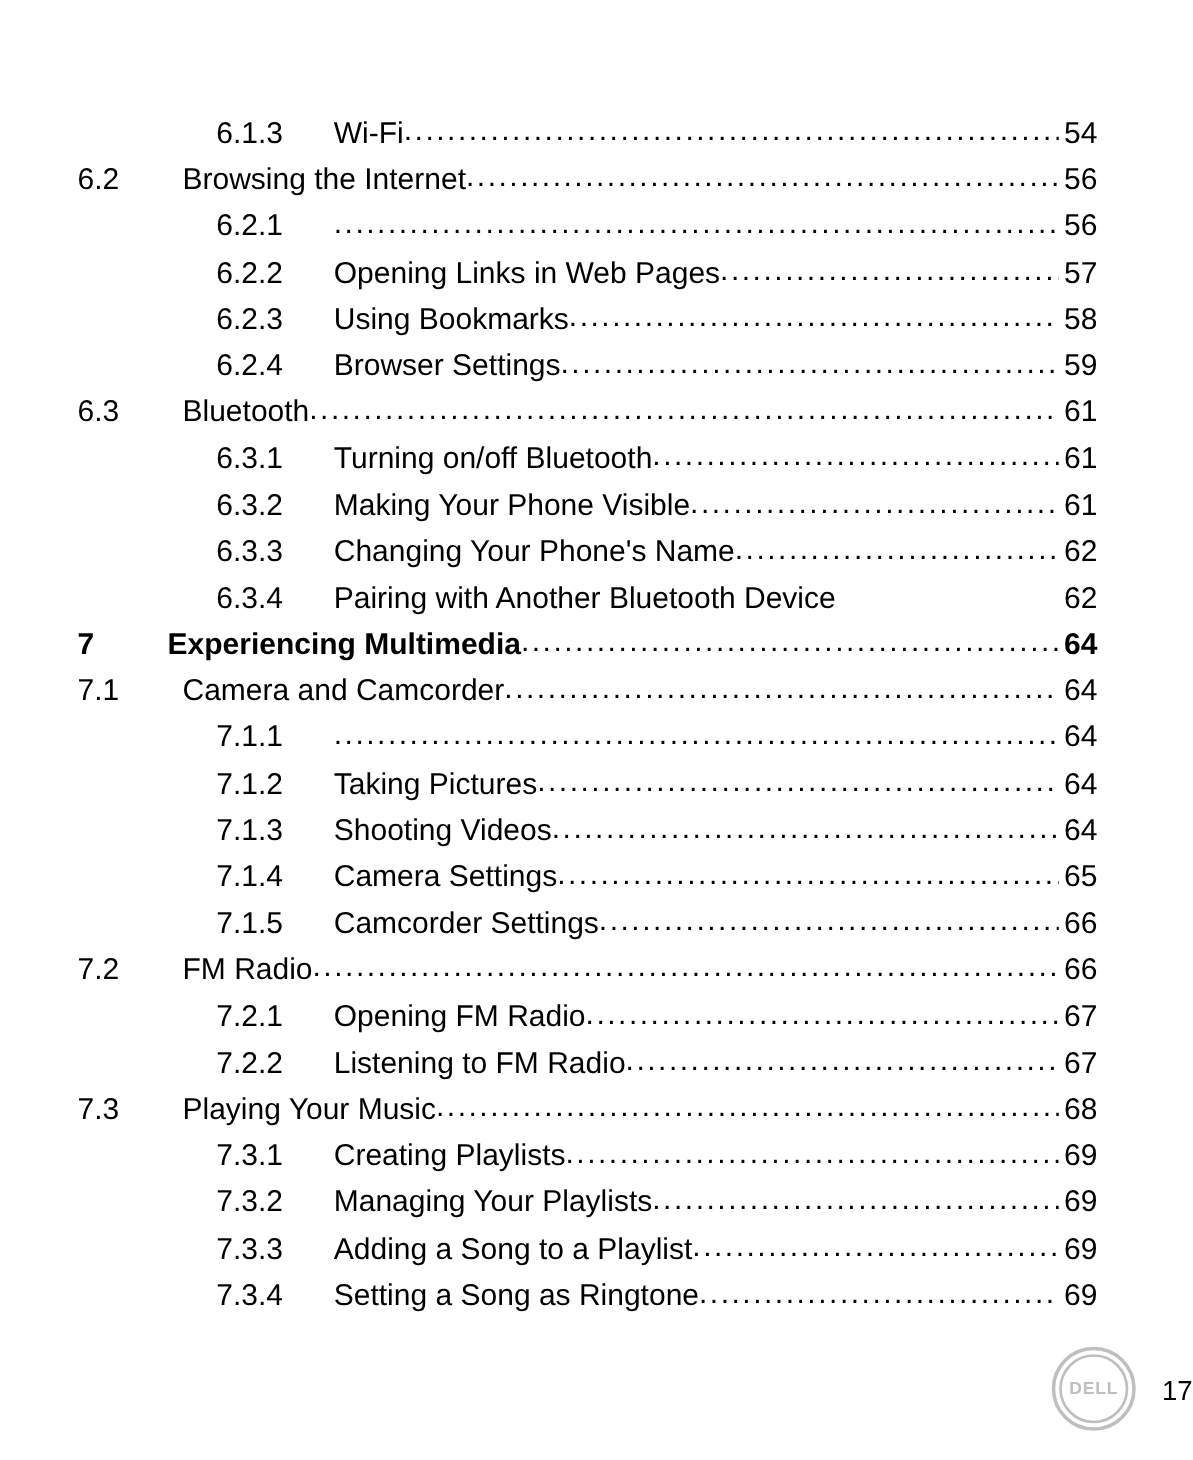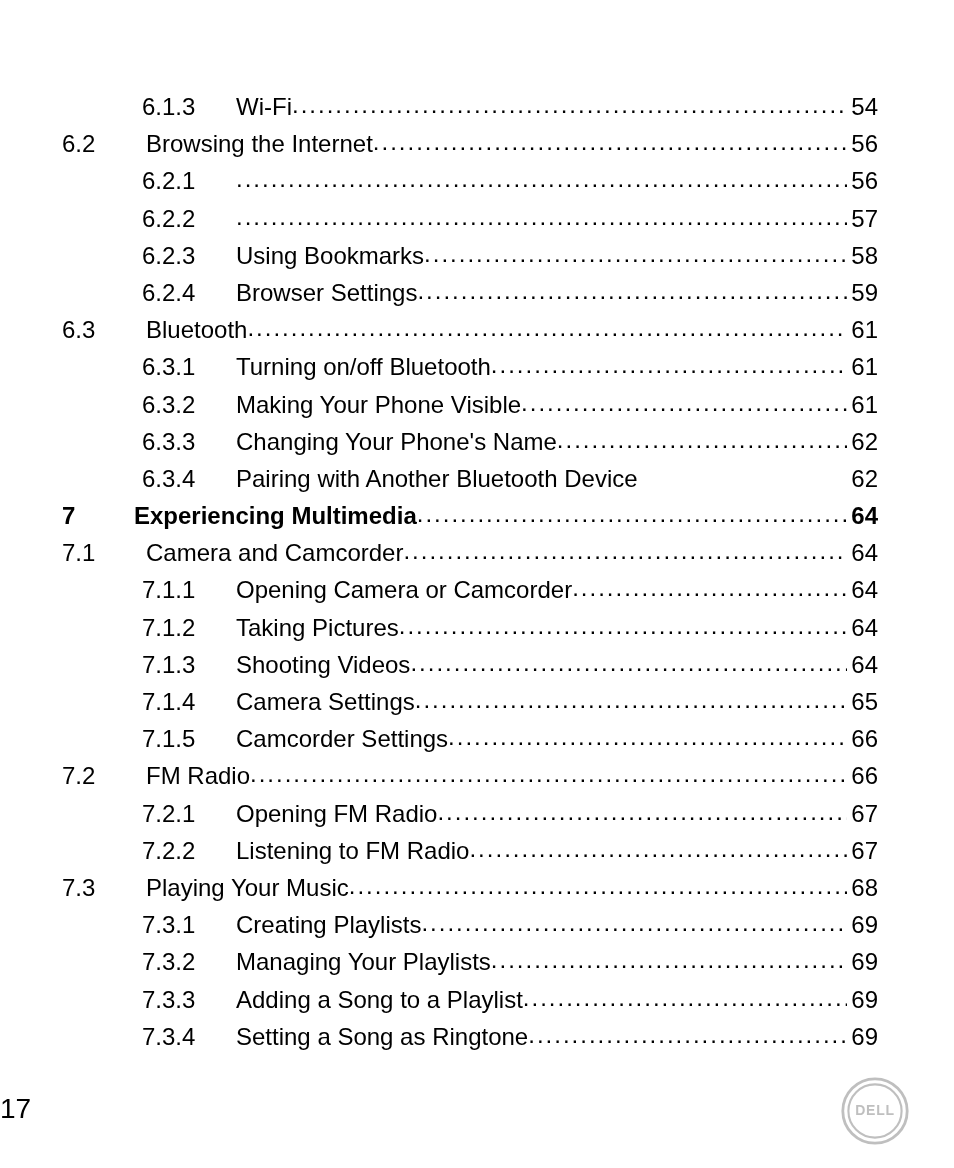--- a/index.html
+++ b/index.html
@@ -47,29 +47,29 @@
   .pg {
     flex: 0 0 auto;
     padding-left: 4px;
   }
   
   .l1 {}
   .l1 .num { width: 58px; font-weight: 700; }
   .l2 {}
   .l2 .num { width: 70px; }
   .l3 {}
-  .l3 .num { width: 80px; margin-left: 80px; }
+  .l3 .num { width: 80px; margin-left: 111px; }
   .bold .num, .bold .title, .bold .pg { font-weight: 700; }
   .page-number {
     position: absolute;
     bottom: 38px;
     left: 0;
     width: 100%;
-    text-align: left;
-    font-size: 28px;
+    text-align: right;
+    font-size: 22px;
   }
   .logo {
     position: absolute;
     right: 44px;
     bottom: 22px;
     width: 70px;
     height: 70px;
     text-align: center;
   }
   .logo svg { width: 70px; height: 70px; }
@@ -92,20 +92,21 @@
         <span class="leader"></span>
         <span class="pg">56</span>
       </div>
       <div class="toc-row l3">
         <span class="num">6.2.1</span>
         <span class="leader"></span>
         <span class="pg">56</span>
       </div>
       <div class="toc-row l3">
         <span class="num">6.2.2</span>
+        <span class="title">Opening Links in Web Pages</span>
         <span class="leader"></span>
         <span class="pg">57</span>
       </div>
       <div class="toc-row l3">
         <span class="num">6.2.3</span>
         <span class="title">Using Bookmarks</span>
         <span class="leader"></span>
         <span class="pg">58</span>
       </div>
       <div class="toc-row l3">
@@ -151,21 +152,20 @@
         <span class="pg">64</span>
       </div>
       <div class="toc-row l2">
         <span class="num">7.1</span>
         <span class="title">Camera and Camcorder</span>
         <span class="leader"></span>
         <span class="pg">64</span>
       </div>
       <div class="toc-row l3">
         <span class="num">7.1.1</span>
-        <span class="title">Opening Camera or Camcorder</span>
         <span class="leader"></span>
         <span class="pg">64</span>
       </div>
       <div class="toc-row l3">
         <span class="num">7.1.2</span>
         <span class="title">Taking Pictures</span>
         <span class="leader"></span>
         <span class="pg">64</span>
       </div>
       <div class="toc-row l3">

